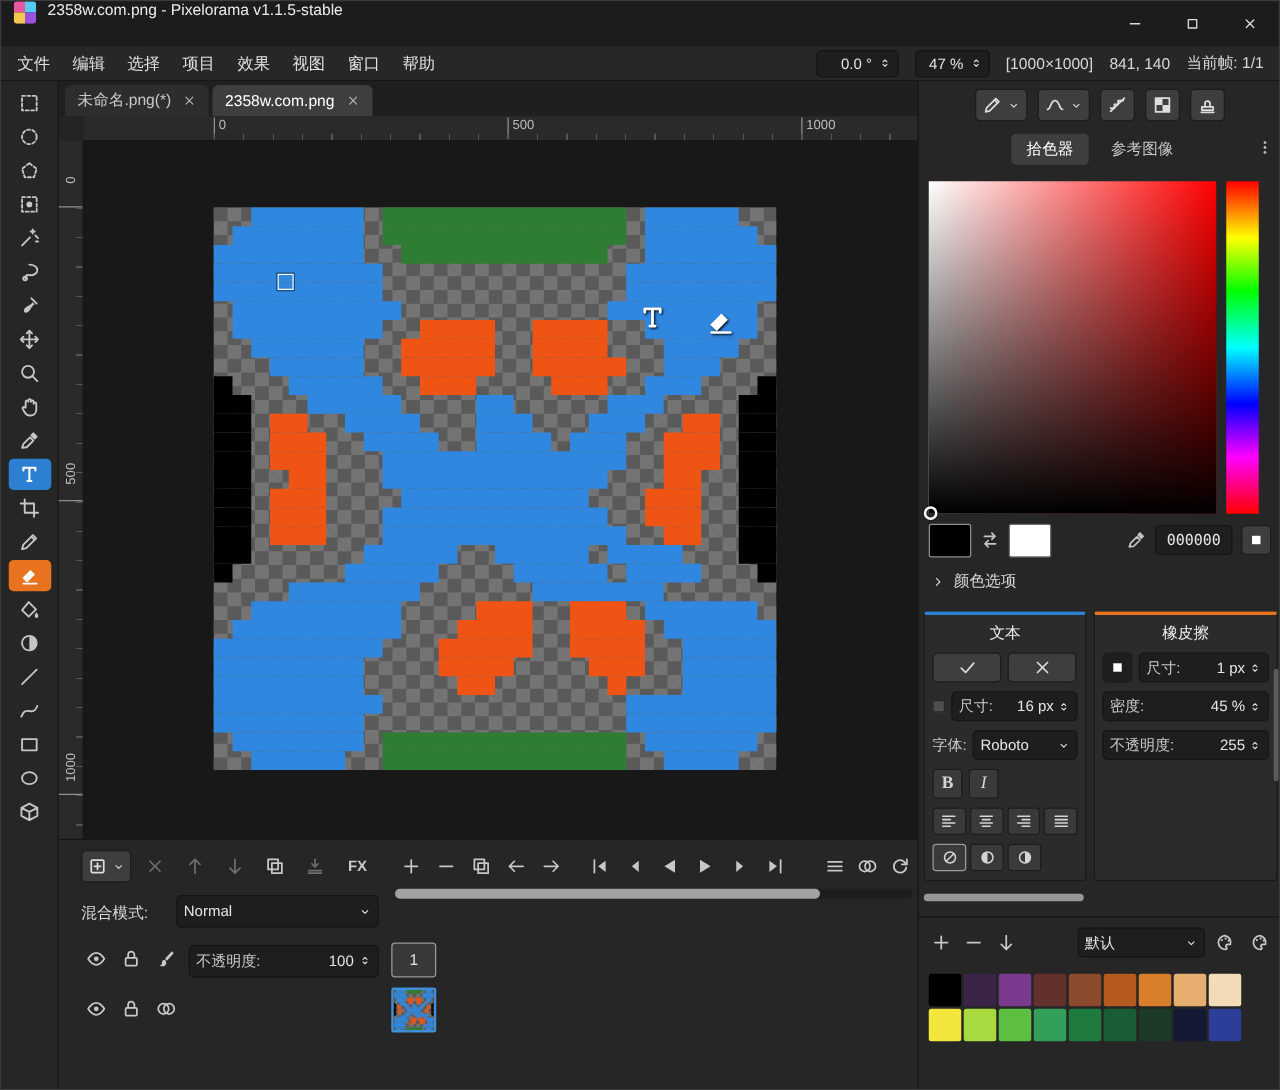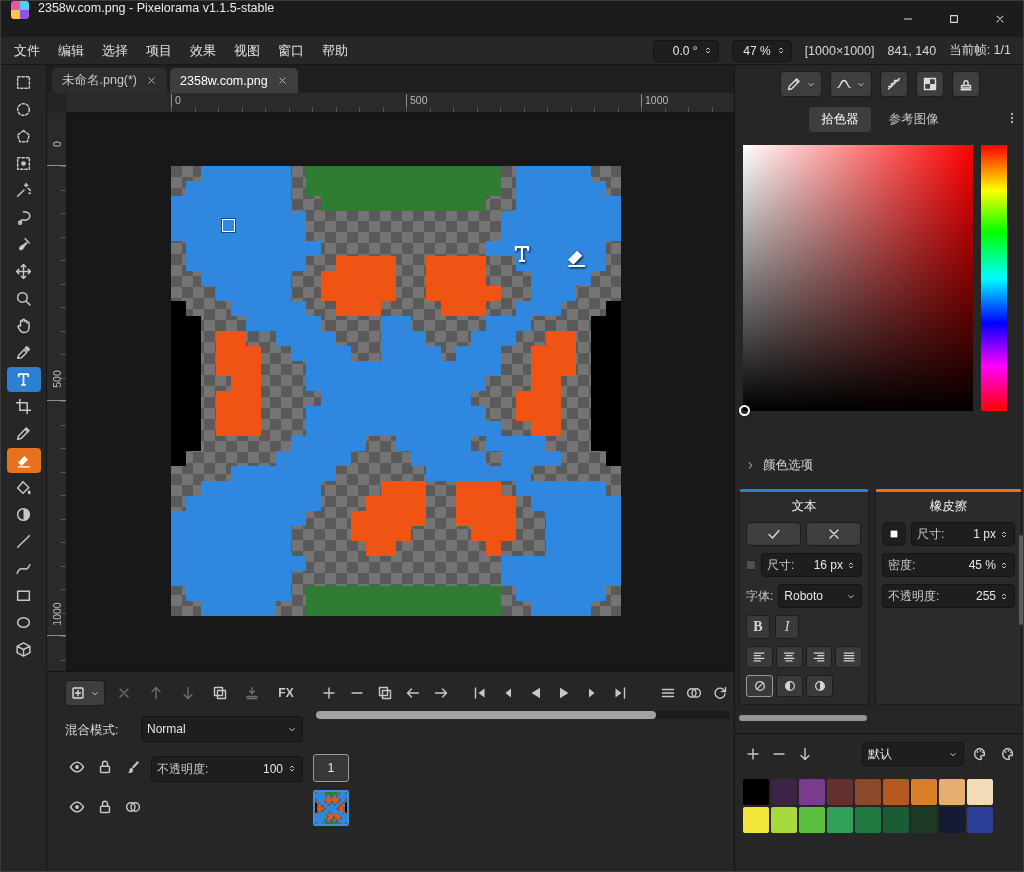--- a/index.html
+++ b/index.html
@@ -918,20 +918,46 @@
           <circle cx="8" cy="8" r="1.3" fill="currentColor" stroke="none"></circle>
           <circle cx="8" cy="12.5" r="1.3" fill="currentColor" stroke="none"></circle>
         </svg>
       </span>
 
     <div style="position:absolute;left:8px;top:80px;width:230px;height:266px;background:linear-gradient(to top,#000,rgba(0,0,0,0)),linear-gradient(to right,#fff,#f00)">
       <div style="position:absolute;left:-4px;bottom:-5px;width:11px;height:11px;border:2px solid #fff;border-radius:50%;box-shadow:0 0 2px rgba(0,0,0,.8)"></div>
     </div>
     <div style="position:absolute;left:246px;top:80px;width:26px;height:266px;background:linear-gradient(180deg,#f00 0%,#ff0 17%,#0f0 33%,#0ff 50%,#00f 67%,#f0f 83%,#f00 100%)"></div>
 
+    <div style="position:absolute;left:8px;right:8px;top:352px;height:30px;display:flex;align-items:center;gap:7px">
+      <div id="left-color" style="width: 34px; height: 27px; border: 1px solid rgb(143, 143, 143); border-radius: 2px; background: rgb(0, 0, 0);"></div>
+      <span class="ic" style="color:#c5c5c5">
+          <svg viewBox="0 0 16 16" fill="none" stroke="currentColor" stroke-width="1.4" stroke-linecap="round" stroke-linejoin="round">
+            <path d="M3.5 5 h8.5 M9.5 2.5 L12 5 9.5 7.5 M12.5 11 H4 M6.5 8.5 L4 11 l2.5 2.5"></path>
+          </svg>
+        </span>
+      <div id="right-color" style="width: 34px; height: 27px; border: 1px solid rgb(110, 110, 110); border-radius: 2px; background: rgb(255, 255, 255);"></div>
+      <span class="grow"></span>
+      <span class="ic" style="color:#c5c5c5">
+          <svg viewBox="0 0 16 16" fill="none" stroke="currentColor" stroke-width="1.4" stroke-linecap="round" stroke-linejoin="round">
+            <path d="M2.5 13.5 l1 -3 5 -5 2.5 2.5 -5 5 Z"></path>
+            <path d="M10 3.5 l2.5 2.5 M11 2.5 l2.5 2.5 -1.5 1.5 -2.5 -2.5 Z"></path>
+          </svg>
+        </span>
+      <span class="ctl" style="width:62px;height:24px;font-family:'DejaVu Sans Mono',monospace;justify-content:center">
+          <span>000000</span>
+        </span>
+      <span class="btn" style="width:24px;height:24px">
+          <span class="ic s12" style="color:#fff">
+            <svg viewBox="0 0 16 16" fill="none" stroke="currentColor" stroke-width="1.4" stroke-linecap="round" stroke-linejoin="round">
+              <rect x="3.5" y="3.5" width="9" height="9" fill="currentColor" stroke="none"></rect>
+            </svg>
+          </span>
+        </span>
+    </div>
 
     <div style="position:absolute;left:10px;top:392px;display:flex;align-items:center;gap:7px;color:#d8d8d8">
       <span class="ic" style="width:11px;height:11px">
           <svg viewBox="0 0 16 16" fill="none" stroke="currentColor" stroke-width="1.4" stroke-linecap="round" stroke-linejoin="round">
             <path d="M6 4 l4 4 -4 4"></path>
           </svg>
         </span>
       <span style="font-size:12.5px">颜色选项</span>
     </div>
 

